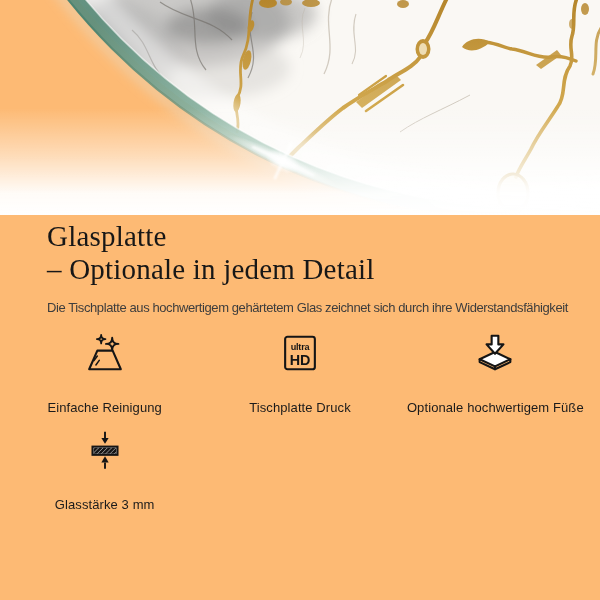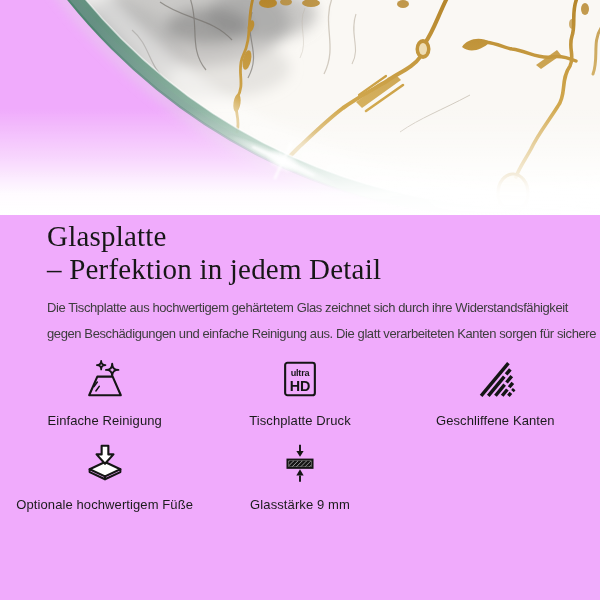--- a/index.html
+++ b/index.html
@@ -1,21 +1,21 @@
 <!DOCTYPE html>
 <html><head>
 <meta charset="utf-8">
 <style>
   html, body { margin:0; padding:0; background:#ffffff; }
   body {
     width:600px; height:600px; overflow:hidden;
     font-family:"Liberation Sans","DejaVu Sans",sans-serif;
     -webkit-font-smoothing:antialiased;
   }
-  .page { width:600px; height:600px; background:#f0abfc; }
+  .page { width:600px; height:600px; background:#fdba74; }
 
   .hero { width:600px; height:215px; position:relative; }
   .hero svg { display:block; }
 
   .headline {
     margin:5px 47px 0 47px;
     font-family:"Liberation Serif","DejaVu Serif",serif;
     font-weight:400; color:#171717;
     font-size:29px; line-height:33px; letter-spacing:0.2px;
   }
@@ -28,21 +28,21 @@
   }
 
   .features {
     margin:9px 7px 0 7px;
     display:grid; grid-template-columns:repeat(3,1fr);
     row-gap:12px;
   }
   .feature { display:flex; flex-direction:column; align-items:center; }
   .icon-wrap { height:46px; display:flex; align-items:flex-end; justify-content:flex-start; }
   .feature .flabel {
-    margin-top:11px; font-size:13px; color:#1b1b1b; letter-spacing:0.1px;
+    margin-top:24px; font-size:13px; color:#1b1b1b; letter-spacing:0.1px;
     white-space:nowrap;
   }
   .ficon { stroke:#151515; fill:none; stroke-width:2.2; }
 </style>
 </head>
 <body>
 
 <div class="page">
 
   <div class="hero">
@@ -174,26 +174,25 @@
           <line x1="274" y1="152" x2="292" y2="170" stroke-width="1" opacity="0.6"></line>
           <line x1="274" y1="170" x2="292" y2="152" stroke-width="1" opacity="0.6"></line>
         </g>
         <circle cx="283" cy="161" r="3.2" fill="#ffffff"></circle>
       </g>
     </svg>
   </div>
 
   <h1 class="headline">
     <span>Glasplatte</span>
-    <span>– Perfektion in jedem Detail</span>
+    <span>– Optionale in jedem Detail</span>
   </h1>
 
   <div class="para">
     <div class="pline">Die Tischplatte aus hochwertigem gehärtetem Glas zeichnet sich durch ihre Widerstandsfähigkeit</div>
-    <div class="pline">gegen Beschädigungen und einfache Reinigung aus. Die glatt verarbeiteten Kanten sorgen für sichere</div>
   </div>
 
   <div class="features">
 
     <div class="feature">
       <div class="icon-wrap">
         <svg width="46" height="46" viewBox="0 0 48 48">
           <g class="ficon" stroke-linejoin="round" stroke-linecap="round">
             <path d="M16,21.5 L32,21.5 L40.5,41 L7.5,41 Z"></path>
             <path d="M12.5,32 L16,27.2" stroke-width="1.6"></path>
@@ -210,34 +209,20 @@
       <div class="icon-wrap">
         <svg width="46" height="46" viewBox="0 0 48 48">
           <rect x="8.5" y="7" width="31" height="34" rx="2.5" class="ficon" stroke-width="2.6"></rect>
           <text x="24" y="20.5" text-anchor="middle" font-family="Liberation Sans, DejaVu Sans, sans-serif" font-size="9.5" font-weight="600" fill="#151515" letter-spacing="-0.2">ultra</text>
           <text x="24" y="36" text-anchor="middle" font-family="Liberation Sans, DejaVu Sans, sans-serif" font-size="15" font-weight="700" fill="#151515">HD</text>
         </svg>
       </div>
       <div class="flabel">Tischplatte Druck</div>
     </div>
 
-    <div class="feature">
-      <div class="icon-wrap">
-        <svg width="46" height="46" viewBox="0 0 48 48">
-          <g stroke="#151515" stroke-width="3.6" fill="none">
-            <path d="M9.5,41.5 L38,7.5"></path>
-            <path d="M17,41.5 L40,14" stroke-dasharray="26 3 8"></path>
-            <path d="M24.5,41.5 L41.5,21" stroke-dasharray="15 3 9"></path>
-            <path d="M31.5,41.5 L43,27.5" stroke-dasharray="8.5 3 6"></path>
-            <path d="M38,41.5 L44,34.5" stroke-dasharray="4 2.5 4"></path>
-          </g>
-        </svg>
-      </div>
-      <div class="flabel">Geschliffene Kanten</div>
-    </div>
 
 
     <div class="feature">
       <div class="icon-wrap">
         <svg width="46" height="46" viewBox="0 0 48 48">
           <g class="ficon" stroke-linejoin="round" stroke-linecap="round">
             <path d="M8,30.5 L24,23 L40,30.5 L24,38 Z" fill="#fff"></path>
             <path d="M8,30.5 L8,33.5 L24,41 L40,33.5 L40,30.5"></path>
             <path d="M24,38 L24,41"></path>
             <path d="M20.5,6 L27.5,6 L27.5,15 L32.8,15 L24,24.8 L15.2,15 L20.5,15 Z" fill="#fff"></path>
@@ -264,17 +249,17 @@
               <path d="M26,29 L34,21"></path>
               <path d="M30.5,29 L38.5,21"></path>
               <path d="M35,29 L43,21"></path>
           </g>
           <path d="M24,5 L24,11.5" stroke="#151515" stroke-width="2"></path>
           <polygon points="20.2,11.5 27.8,11.5 24,17.5" fill="#151515"></polygon>
           <path d="M24,43.5 L24,37" stroke="#151515" stroke-width="2"></path>
           <polygon points="20.2,37 27.8,37 24,30.5" fill="#151515"></polygon>
         </svg>
       </div>
-      <div class="flabel">Glasstärke 9 mm</div>
+      <div class="flabel">Glasstärke 3 mm</div>
     </div>
 
   </div>
 </div>
 
 </body></html>

